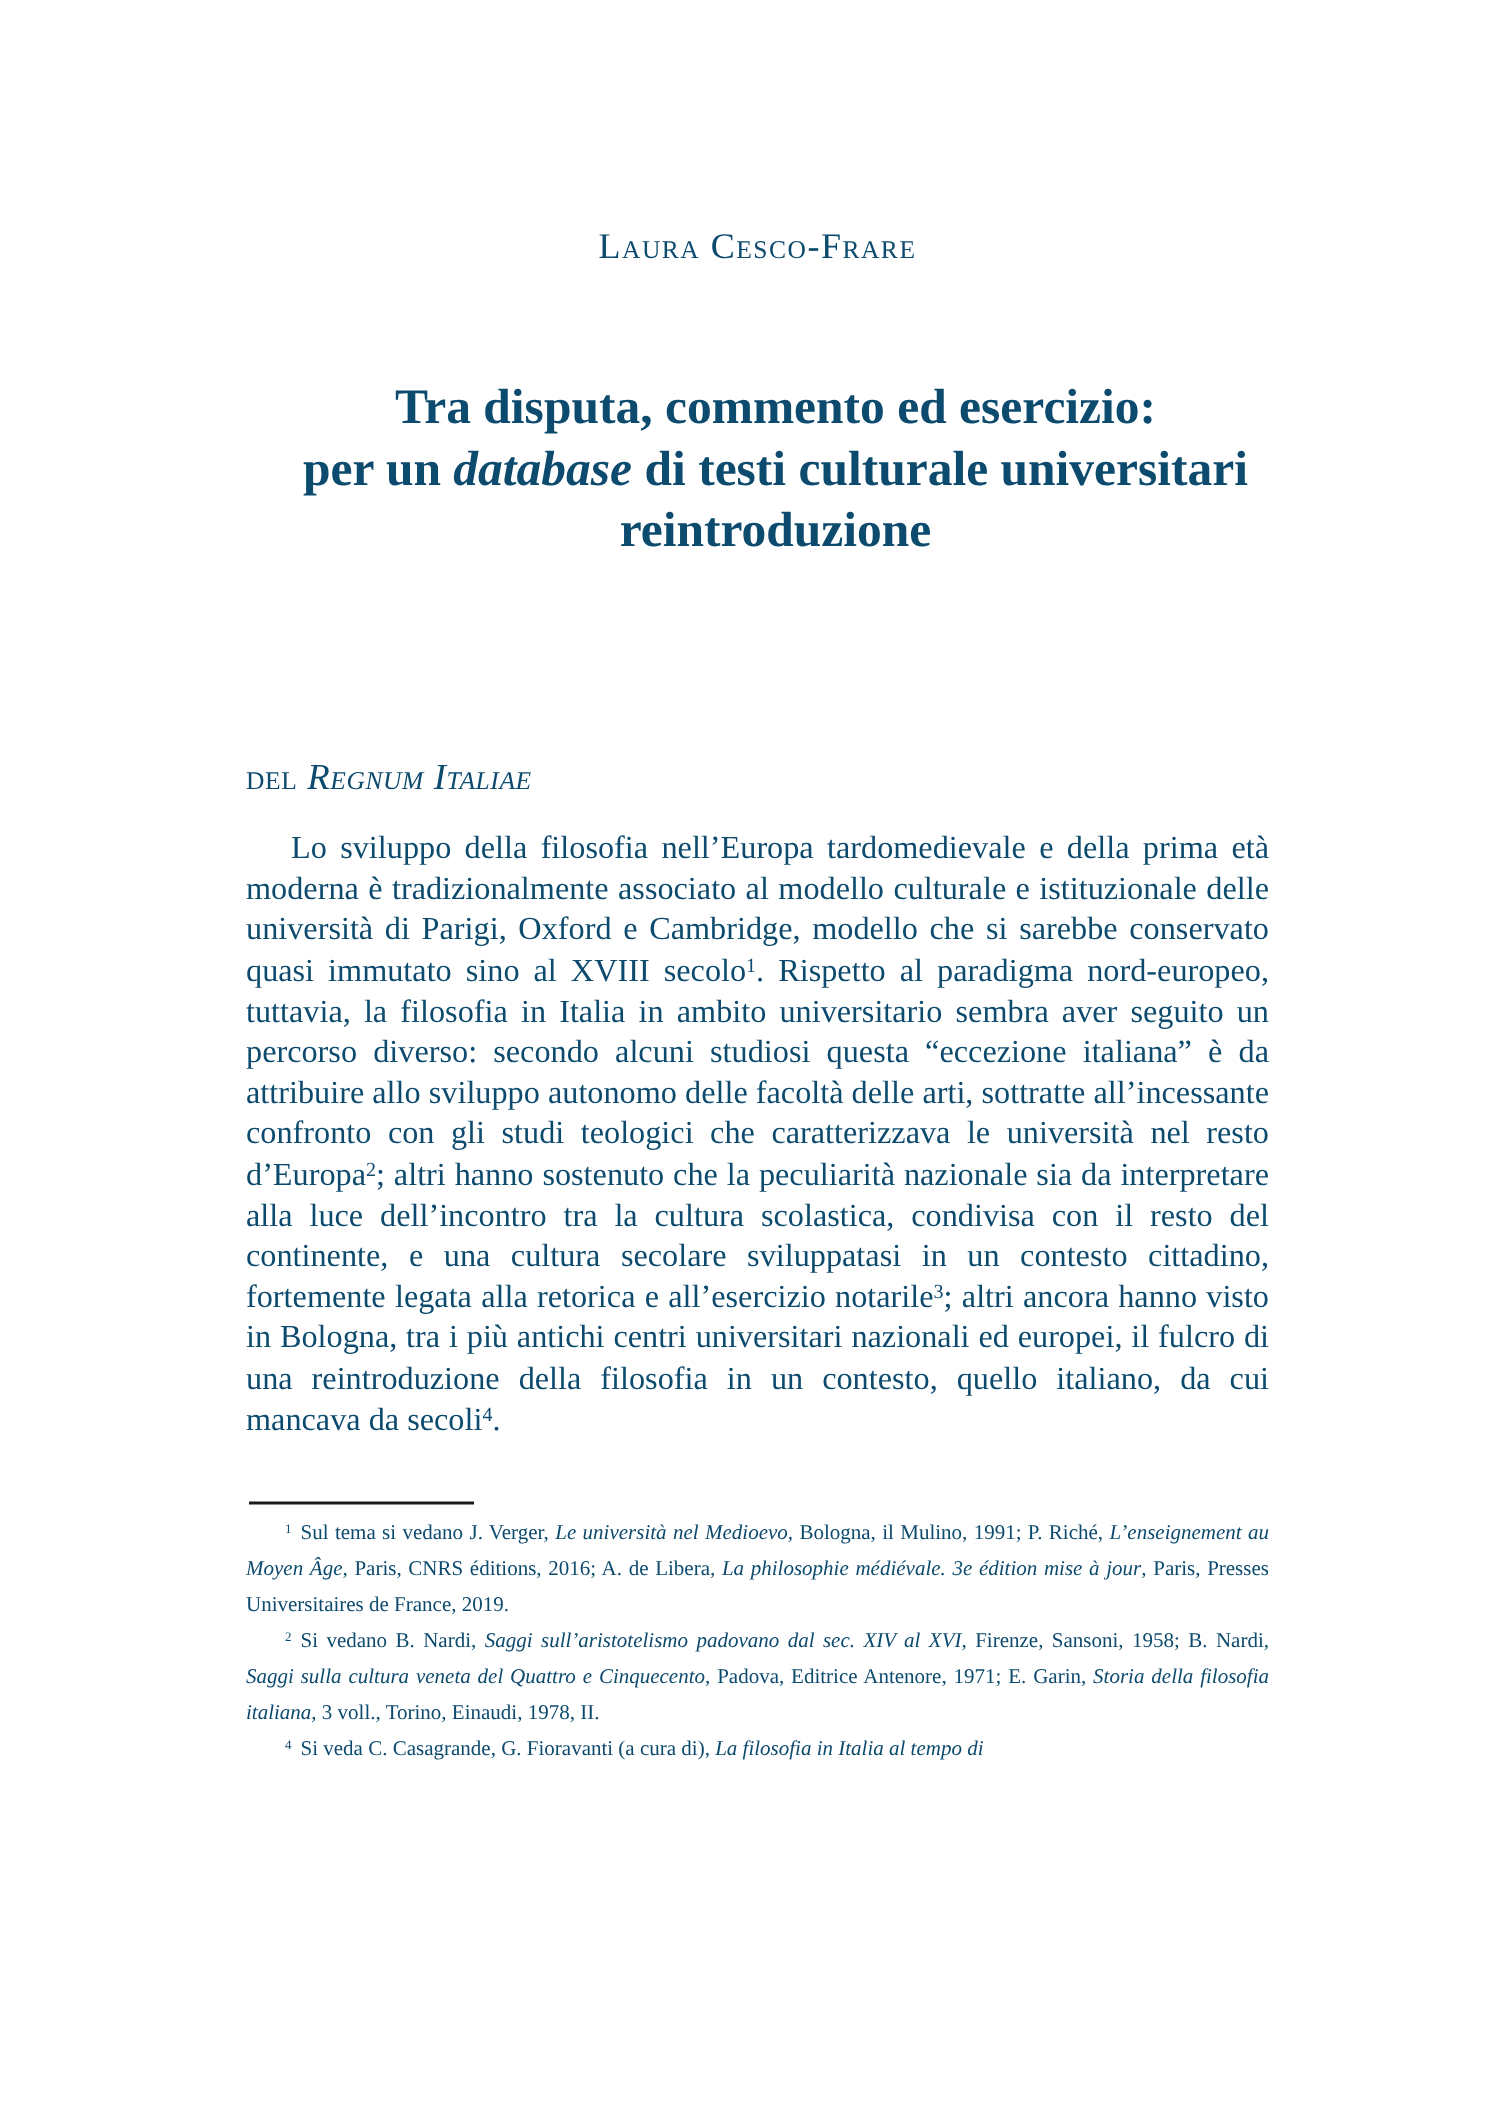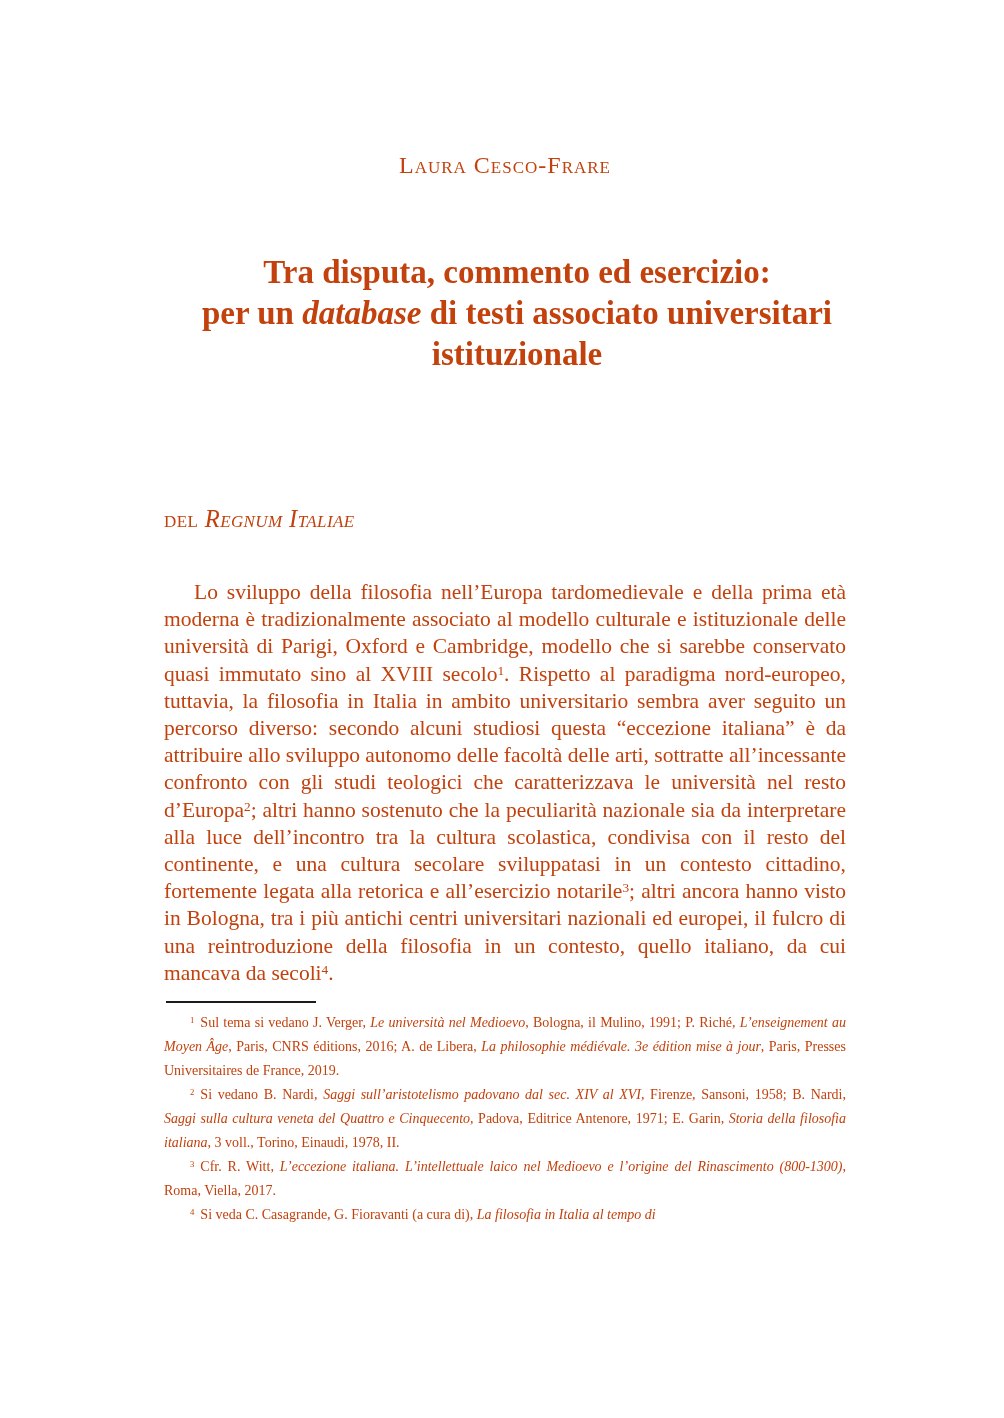--- a/index.html
+++ b/index.html
@@ -5,21 +5,21 @@
   html, body {
     margin: 0;
     padding: 0;
     background: #ffffff;
   }
   .page {
     position: relative;
     width: 1004px;
     height: 1418px;
     background: #ffffff;
-    color: #c2410c;
+    color: #0c4a6e;
     font-family: "Liberation Serif", "DejaVu Serif", serif;
     overflow: hidden;
   }
   .content-column {
     position: absolute;
     left: 164px;
     width: 682px;
     top: 0;
   }
   .author {
@@ -52,21 +52,21 @@
     margin: 0;
     font-weight: normal;
     text-align: left;
     font-variant: small-caps;
     font-size: 24.5px;
     line-height: 34px;
     letter-spacing: 0.4px;
   }
   .body-paragraph {
     position: absolute;
-    top: 579px;
+    top: 552px;
     left: 0;
     width: 100%;
     margin: 0;
     font-size: 21.5px;
     line-height: 27.2px;
     text-align: justify;
     text-indent: 30px;
   }
   .body-paragraph sup, .footnote sup {
     font-size: 0.62em;
@@ -104,33 +104,32 @@
 </head>
 <body>
 
 <div class="page">
   <div class="content-column">
 
     <div class="author">Laura Cesco-Frare</div>
 
     <h1 class="title">
       <div class="title-line"><span>Tra disputa, commento ed esercizio:</span></div>
-      <div class="title-line"><span>per un </span><span class="it">database</span><span> di testi associato universitari</span></div>
-      <div class="title-line"><span>istituzionale</span></div>
+      <div class="title-line"><span>per un </span><span class="it">database</span><span> di testi culturale universitari</span></div>
+      <div class="title-line"><span>reintroduzione</span></div>
     </h1>
 
     <h2 class="section-heading">
       <div class="heading-line"><span>del </span><span class="it">Regnum Italiae</span></div>
     </h2>
 
     <p class="body-paragraph"><span>Lo sviluppo della filosofia nell’Europa tardomedievale e della prima età moderna è tradizionalmente associato al modello culturale e istituzionale delle università di Parigi, Oxford e Cambridge, modello che si sarebbe conservato quasi immutato sino al XVIII secolo</span><sup>1</sup><span>. Rispetto al paradigma nord-europeo, tuttavia, la filosofia in Italia in ambito universitario sembra aver seguito un percorso diverso: secondo alcuni studiosi questa “eccezione italiana” è da attribuire allo sviluppo autonomo delle facoltà delle arti, sottratte all’incessante confronto con gli studi teologici che caratterizzava le università nel resto d’Europa</span><sup>2</sup><span>; altri hanno sostenuto che la peculiarità nazionale sia da interpretare alla luce dell’incontro tra la cultura scolastica, condivisa con il resto del continente, e una cultura secolare sviluppatasi in un contesto cittadino, fortemente legata alla retorica e all’esercizio notarile</span><sup>3</sup><span>; altri ancora hanno visto in Bologna, tra i più antichi centri universitari nazionali ed europei, il fulcro di una reintroduzione della filosofia in un contesto, quello italiano, da cui mancava da secoli</span><sup>4</sup><span>.</span></p>
 
     <div class="footnote-rule"></div>
 
     <div class="footnotes">
       <p class="footnote"><sup class="fn-num">1</sup><span><span>Sul tema si vedano J. Verger, </span><span class="it">Le università nel Medioevo</span><span>, Bologna, il Mulino, 1991; P. Riché, </span><span class="it">L’enseignement au Moyen Âge</span><span>, Paris, CNRS éditions, 2016; A. de Libera, </span><span class="it">La philosophie médiévale. 3e édition mise à jour</span><span>, Paris, Presses Universitaires de France, 2019.</span></span></p>
       <p class="footnote"><sup class="fn-num">2</sup><span><span>Si vedano B. Nardi, </span><span class="it">Saggi sull’aristotelismo padovano dal sec. XIV al XVI</span><span>, Firenze, Sansoni, 1958; B. Nardi, </span><span class="it">Saggi sulla cultura veneta del Quattro e Cinquecento</span><span>, Padova, Editrice Antenore, 1971; E. Garin, </span><span class="it">Storia della filosofia italiana</span><span>, 3 voll., Torino, Einaudi, 1978, II.</span></span></p>
-      <p class="footnote"><sup class="fn-num">3</sup><span><span>Cfr. R. Witt, </span><span class="it">L’eccezione italiana. L’intellettuale laico nel Medioevo e l’origine del Rinascimento (800-1300)</span><span>, Roma, Viella, 2017.</span></span></p>
       <p class="footnote"><sup class="fn-num">4</sup><span><span>Si veda C. Casagrande, G. Fioravanti (a cura di), </span><span class="it">La filosofia in Italia al tempo di</span></span></p>
     </div>
 
   </div>
 </div>
 
 </body></html>

